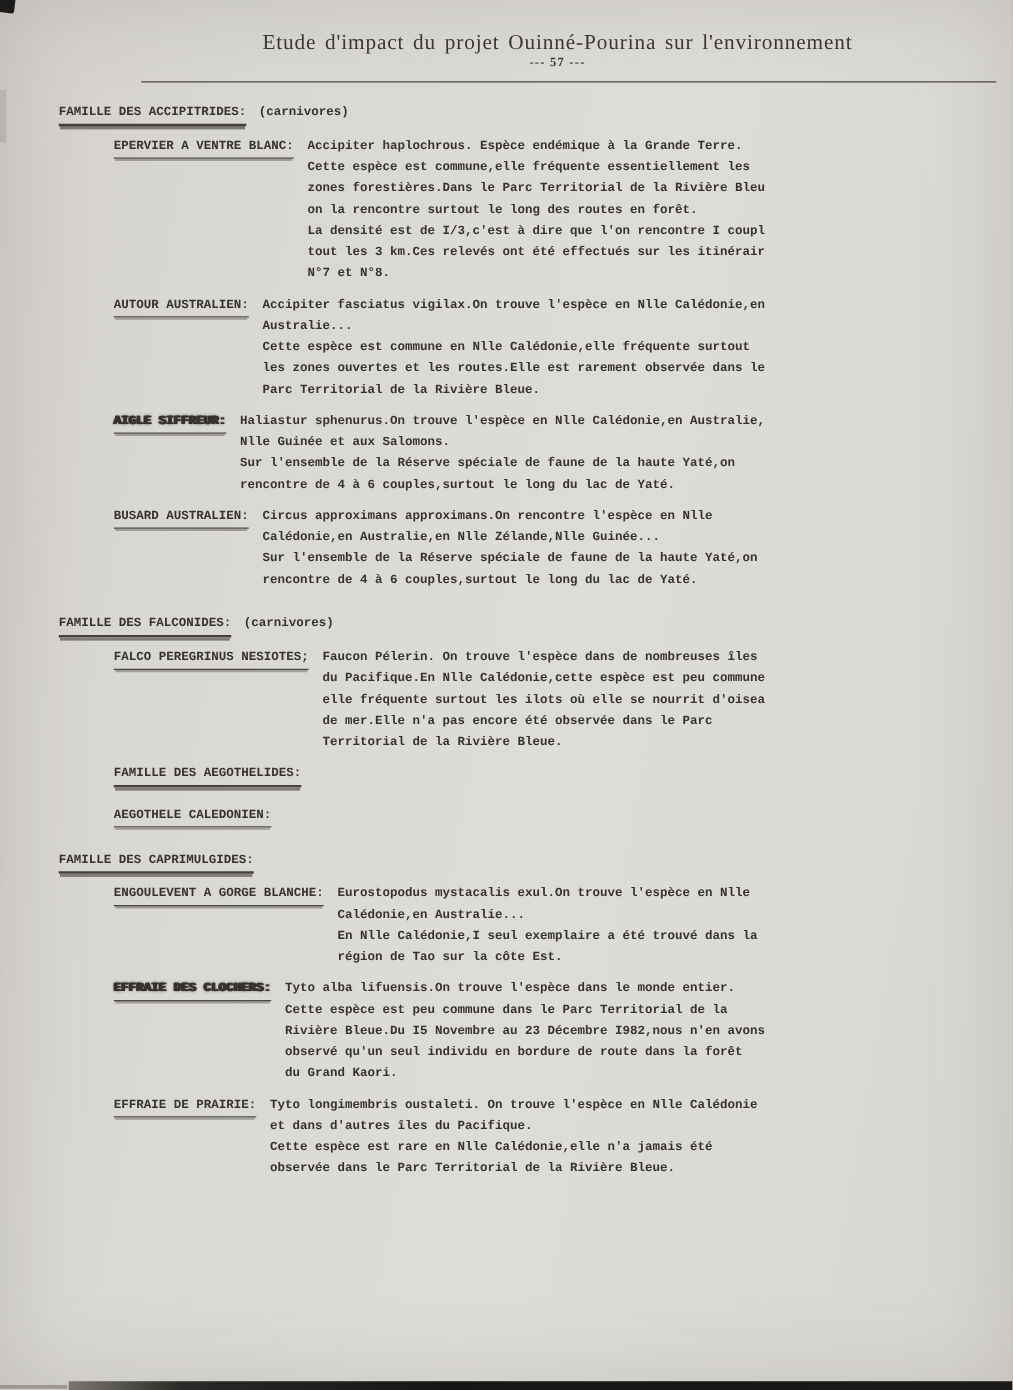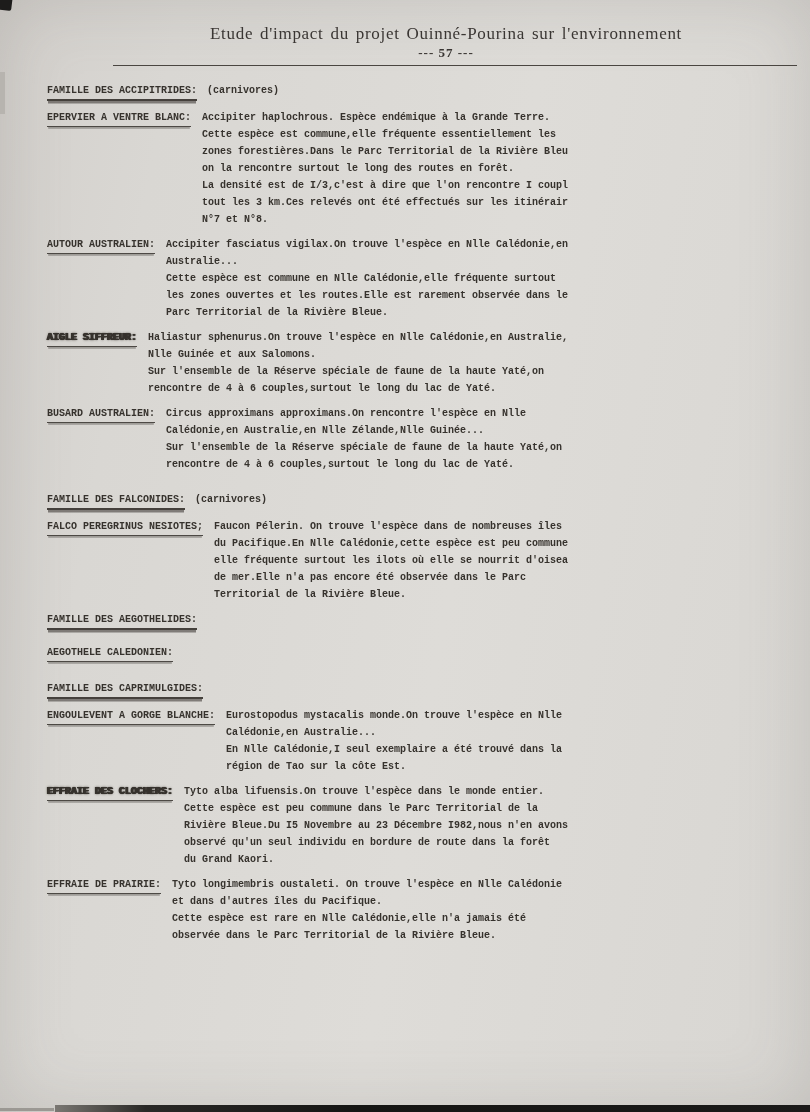--- a/index.html
+++ b/index.html
@@ -7,32 +7,32 @@
   .page{
     position:relative;width:810px;height:1112px;overflow:hidden;
     background:linear-gradient(100deg,#d3d0cc 0%,#d9d7d3 18%,#dedcd8 55%,#d8d6d2 100%);
     box-shadow:inset 0 0 70px rgba(110,105,98,.22);
     font-family:"Liberation Mono",monospace;
   }
   
   .hdr{position:absolute;top:24px;left:105px;width:682px;text-align:center;
        font-family:"Liberation Serif",serif;color:#3a3633;}
   .hdr-title{font-size:17px;letter-spacing:.7px;word-spacing:2px;white-space:nowrap;}
-  .hdr-page{font-size:13px;letter-spacing:1px;margin-top:1px;font-weight:bold;}
+  .hdr-page{font-size:10px;letter-spacing:1px;margin-top:1px;font-weight:bold;}
   .hdr-rule{position:absolute;top:65px;left:113px;right:13px;border-top:1.6px solid #4a4641;}
   
   .content{position:absolute;top:74px;left:47px;right:4px;color:#36322d;}
   .typ{font-family:"Liberation Mono",monospace;font-weight:700;font-size:10px;line-height:17px;
        color:#36322d;}
   .family-heading{margin-top:18px;white-space:nowrap;}
   .family-heading:first-child{margin-top:8px;}
   .fam-label{display:inline-block;padding-bottom:0px;border-bottom:2px solid rgba(52,48,43,.9);
        box-shadow:0 3.5px 0 -1px rgba(52,48,43,.55);}
   .fam-suffix{margin-left:10px;}
-  .entry{display:grid;grid-template-columns:max-content 1fr;column-gap:11px;margin-top:8px;}
+  .entry{display:grid;grid-template-columns:max-content 1fr;column-gap:11px;margin-top:8px;margin-left:44px;}
   .entry-labels{white-space:nowrap;}
   .entry-label{display:inline-block;border-bottom:1.8px solid rgba(52,48,43,.85);
        box-shadow:0 3px 0 -1.2px rgba(52,48,43,.35);}
   .entry-label.famstyle{border-bottom:2px solid rgba(52,48,43,.9);
        box-shadow:0 3.5px 0 -1px rgba(52,48,43,.55);}
   .label2{display:block;margin-top:14px;}
   .smudged{text-shadow:.8px 0 0 currentColor,-.8px 0 0 currentColor,0 0 2.2px rgba(40,36,30,.9);}
   .entry-text{white-space:pre-line;}
   
   .corner-blob{position:absolute;top:-5px;left:-5px;width:17px;height:15px;background:#1d1c1b;
@@ -97,21 +97,21 @@
 elle fréquente surtout les ilots où elle se nourrit d'oisea
 de mer.Elle n'a pas encore été observée dans le Parc
 Territorial de la Rivière Bleue.</div>
       </div>
       <div class="entry">
         <div class="entry-labels"><span class="entry-label famstyle">FAMILLE DES AEGOTHELIDES:</span><span class="label2"><span class="entry-label">AEGOTHELE CALEDONIEN:</span></span></div>
       </div>
       <div class="family-heading typ"><span class="fam-label">FAMILLE DES CAPRIMULGIDES:</span></div>
       <div class="entry">
         <div class="entry-labels"><span class="entry-label">ENGOULEVENT A GORGE BLANCHE:</span></div>
-        <div class="entry-text">Eurostopodus mystacalis monde.On trouve l'espèce en Nlle
+        <div class="entry-text">Eurostopodus mystacalis exul.On trouve l'espèce en Nlle
 Calédonie,en Australie...
 En Nlle Calédonie,I seul exemplaire a été trouvé dans la
 région de Tao sur la côte Est.</div>
       </div>
       <div class="entry">
         <div class="entry-labels"><span class="entry-label smudged">EFFRAIE DES CLOCHERS:</span></div>
         <div class="entry-text">Tyto alba lifuensis.On trouve l'espèce dans le monde entier.
 Cette espèce est peu commune dans le Parc Territorial de la
 Rivière Bleue.Du I5 Novembre au 23 Décembre I982,nous n'en avons
 observé qu'un seul individu en bordure de route dans la forêt

